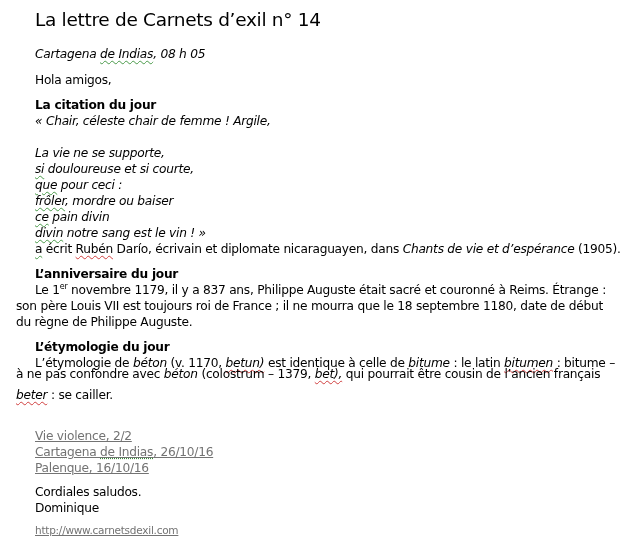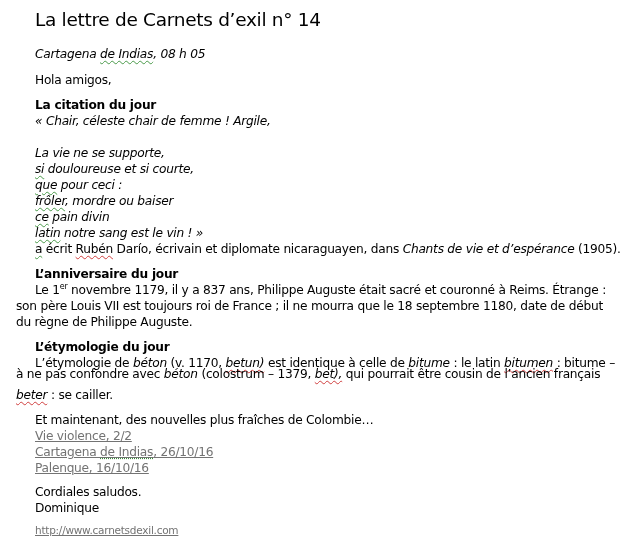--- a/index.html
+++ b/index.html
@@ -76,35 +76,34 @@
   <div class="line" style="left:35px; top:72px;">Hola amigos,</div>
 
   <div class="line bold" style="left:35px; top:97px;">La citation du jour</div>
 
   <div class="line italic" style="left:35px; top:113px;"><span>« Chair, céleste chair de femme ! Argile,</span></div>
   <div class="line italic" style="left:35px; top:145px;"><span>La vie ne se supporte,</span></div>
   <div class="line italic" style="left:35px; top:161px;"><span class="spell-green">si</span><span> douloureuse  et si courte,</span></div>
   <div class="line italic" style="left:35px; top:177px;"><span class="spell-green">que</span><span> pour  ceci :</span></div>
   <div class="line italic" style="left:35px; top:193px;"><span class="spell-green">frôler</span><span>, mordre ou baiser</span></div>
   <div class="line italic" style="left:35px; top:209px;"><span class="spell-green">ce</span><span> pain divin</span></div>
-  <div class="line italic" style="left:35px; top:225px;"><span class="spell-green">latin</span><span> notre sang est le vin ! »</span></div>
+  <div class="line italic" style="left:35px; top:225px;"><span class="spell-green">divin</span><span> notre sang est le vin ! »</span></div>
 
   <div class="line" style="left:35px; top:241px;text-align:center;"><span class="spell-green">a</span><span> écrit </span><span class="spell-red">Rubén</span><span> Darío, écrivain et diplomate  nicaraguayen, dans </span><span class="italic">Chants  de vie et d’espérance</span><span> (1905).</span></div>
 
   <div class="line bold" style="left:35px; top:266px;">L’anniversaire du jour</div>
   <div class="line" style="left:35px; top:282px;"><span>Le 1</span><sup>er</sup><span> novembre 1179, il y a 837 ans, Philippe  Auguste  était sacré et couronné  à Reims. Étrange :</span></div>
   <div class="line" style="left:16px; top:298px;">son père Louis VII est toujours  roi de France ; il ne mourra que le 18 septembre 1180, date de début</div>
   <div class="line" style="left:16px; top:314px;">du règne de Philippe  Auguste.</div>
 
   <div class="line bold" style="left:35px; top:339px;">L’étymologie du jour</div>
   <div class="line" style="left:35px; top:355px;"><span>L’étymologie de </span><span class="italic">béton</span><span> (v. 1170, </span><span class="italic spell-red">betun)</span><span> est identique  à celle de </span><span class="italic">bitume</span><span> : le latin </span><span class="italic spell-red">bitumen</span><span> : bitume –</span></div>
   <div class="line" style="left:16px; top:366px;"><span>à ne pas confondre  avec </span><span class="italic">béton</span><span> (colostrum  – 1379,  </span><span class="italic spell-red">bet),</span><span> qui pourrait être cousin de l’ancien français</span></div>
   <div class="line" style="left:16px; top:387px;"><span class="italic spell-red">beter</span><span> : se cailler.</span></div>
 
-  <div class="line" style="left:35px; top:412px;">Et maintenant,  des nouvelles plus fraîches de Colombie…</div>
   <div class="line link" style="left:35px; top:428px;"><span>Vie violence, 2/2</span></div>
   <div class="line link" style="left:35px; top:444px;"><span>Cartagena </span><span class="spell-green">de Indias</span><span>, 26/10/16</span></div>
   <div class="line link" style="left:35px; top:460px;"><span>Palenque, 16/10/16</span></div>
 
   <div class="line" style="left:35px; top:484px;">Cordiales saludos.</div>
   <div class="line" style="left:35px; top:500px;">Dominique</div>
   <div class="line link small-link" style="left:35px; top:522px;">http://www.carnetsdexil.com</div>
 
 </div>
 

